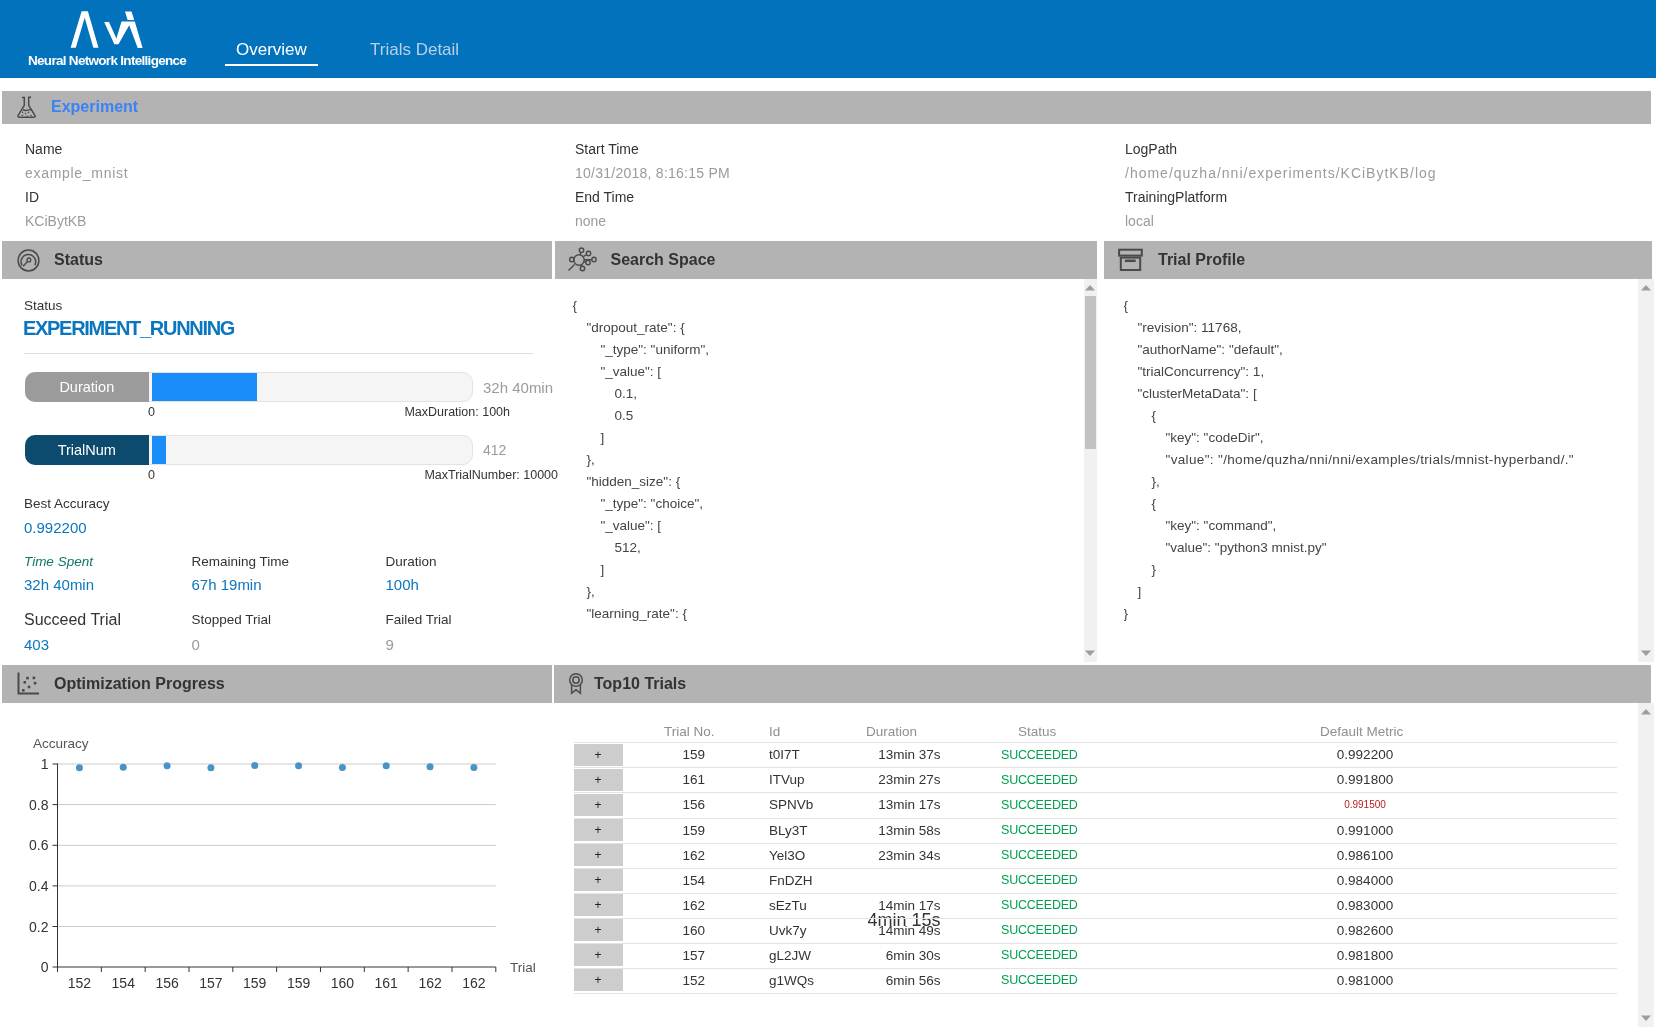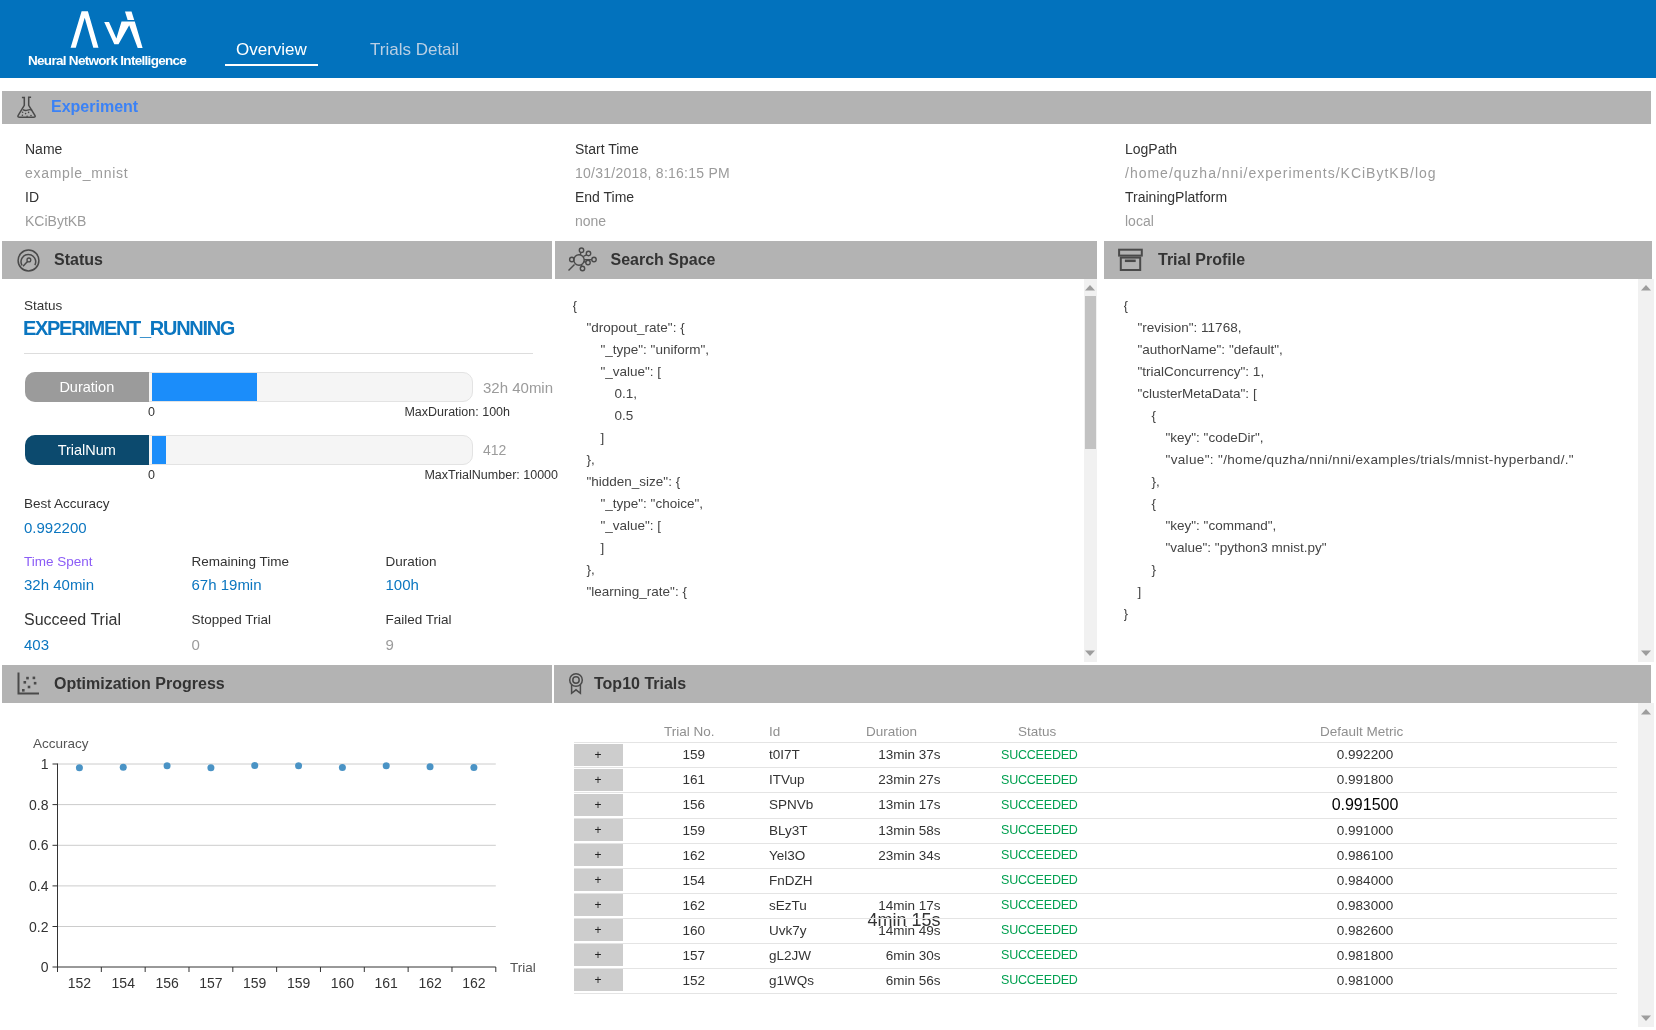--- a/index.html
+++ b/index.html
@@ -94,21 +94,21 @@
 <div class="abs" style="left:148px;top:403px;height:18px;line-height:18px;font-size:12.5px;color:#333;white-space:nowrap;">0</div>
 <div class="abs" style="left:400px;top:403px;height:18px;line-height:18px;font-size:12.5px;color:#333;white-space:nowrap;width:110px;text-align:right;">MaxDuration: 100h</div>
 <div class="abs" style="left:24.5px;top:435px;width:448px;height:30px;background:#f5f5f5;border:1px solid #e3e3e3;border-radius:10px;"></div>
 <div class="abs" style="left:24.5px;top:435px;width:124.6px;height:30px;background:#0c4a6e;border-radius:10px 0 0 10px;color:#fff;font-size:14.5px;text-align:center;line-height:30px;">TrialNum</div>
 <div class="abs" style="left:152px;top:435.7px;width:13.5px;height:28.5px;background:#1b8dfa;"></div>
 <div class="abs" style="left:483px;top:439.5px;height:21px;line-height:21px;font-size:14px;color:#9b9b9b;white-space:nowrap;">412</div>
 <div class="abs" style="left:148px;top:466px;height:18px;line-height:18px;font-size:12.5px;color:#333;white-space:nowrap;">0</div>
 <div class="abs" style="left:370px;top:466px;height:18px;line-height:18px;font-size:12.5px;color:#333;white-space:nowrap;width:140px;text-align:right;margin-left:48px;">MaxTrialNumber: 10000</div>
 <div class="abs" style="left:24px;top:493.5px;height:19px;line-height:19px;font-size:13.5px;color:#333;white-space:nowrap;">Best Accuracy</div>
 <div class="abs" style="left:24px;top:516.5px;height:21px;line-height:21px;font-size:15px;color:#0b76c0;white-space:nowrap;">0.992200</div>
-<div class="abs" style="left:24px;top:551.5px;height:19px;line-height:19px;font-size:13.5px;color:#8b5cf6;white-space:nowrap;">Time Spent</div>
+<div class="abs" style="left:24px;top:551.5px;height:19px;line-height:19px;font-size:13.5px;color:#0f766e;white-space:nowrap;font-style:italic;">Time Spent</div>
 <div class="abs" style="left:24px;top:574px;height:21px;line-height:21px;font-size:15px;color:#0b76c0;white-space:nowrap;">32h 40min</div>
 <div class="abs" style="left:191.5px;top:551.5px;height:19px;line-height:19px;font-size:13.5px;color:#333;white-space:nowrap;">Remaining Time</div>
 <div class="abs" style="left:191.5px;top:574px;height:21px;line-height:21px;font-size:15px;color:#0b76c0;white-space:nowrap;">67h 19min</div>
 <div class="abs" style="left:385.5px;top:551.5px;height:19px;line-height:19px;font-size:13.5px;color:#333;white-space:nowrap;">Duration</div>
 <div class="abs" style="left:385.5px;top:574px;height:21px;line-height:21px;font-size:15px;color:#0b76c0;white-space:nowrap;">100h</div>
 <div class="abs" style="left:24px;top:609.5px;height:19px;line-height:19px;font-size:16px;color:#333;white-space:nowrap;">Succeed Trial</div>
 <div class="abs" style="left:24px;top:633.5px;height:21px;line-height:21px;font-size:15px;color:#0b76c0;white-space:nowrap;">403</div>
 <div class="abs" style="left:191.5px;top:609.5px;height:19px;line-height:19px;font-size:13.5px;color:#333;white-space:nowrap;">Stopped Trial</div>
 <div class="abs" style="left:191.5px;top:633.5px;height:21px;line-height:21px;font-size:15px;color:#9b9b9b;white-space:nowrap;">0</div>
 <div class="abs" style="left:385.5px;top:609.5px;height:19px;line-height:19px;font-size:13.5px;color:#333;white-space:nowrap;">Failed Trial</div>
@@ -118,20 +118,21 @@
       <div style="padding-left:14px;height:22px;line-height:22px;font-size:13.5px;color:#444;white-space:nowrap;">"dropout_rate": {</div>
       <div style="padding-left:28px;height:22px;line-height:22px;font-size:13.5px;color:#444;white-space:nowrap;">"_type": "uniform",</div>
       <div style="padding-left:28px;height:22px;line-height:22px;font-size:13.5px;color:#444;white-space:nowrap;">"_value": [</div>
       <div style="padding-left:42px;height:22px;line-height:22px;font-size:13.5px;color:#444;white-space:nowrap;">0.1,</div>
       <div style="padding-left:42px;height:22px;line-height:22px;font-size:13.5px;color:#444;white-space:nowrap;">0.5</div>
       <div style="padding-left:28px;height:22px;line-height:22px;font-size:13.5px;color:#444;white-space:nowrap;">]</div>
       <div style="padding-left:14px;height:22px;line-height:22px;font-size:13.5px;color:#444;white-space:nowrap;">},</div>
       <div style="padding-left:14px;height:22px;line-height:22px;font-size:13.5px;color:#444;white-space:nowrap;">"hidden_size": {</div>
       <div style="padding-left:28px;height:22px;line-height:22px;font-size:13.5px;color:#444;white-space:nowrap;">"_type": "choice",</div>
       <div style="padding-left:28px;height:22px;line-height:22px;font-size:13.5px;color:#444;white-space:nowrap;">"_value": [</div>
+      <div style="padding-left:42px;height:22px;line-height:22px;font-size:13.5px;color:#444;white-space:nowrap;">512,</div>
       <div style="padding-left:28px;height:22px;line-height:22px;font-size:13.5px;color:#444;white-space:nowrap;">]</div>
       <div style="padding-left:14px;height:22px;line-height:22px;font-size:13.5px;color:#444;white-space:nowrap;">},</div>
       <div style="padding-left:14px;height:22px;line-height:22px;font-size:13.5px;color:#444;white-space:nowrap;">"learning_rate": {</div>
     </div>
 <div class="abs" style="left:1123.5px;top:295px;width:512px;height:367px;overflow:hidden;">
       <div style="padding-left:0px;height:22px;line-height:22px;font-size:13.5px;color:#444;white-space:nowrap;">{</div>
       <div style="padding-left:14px;height:22px;line-height:22px;font-size:13.5px;color:#444;white-space:nowrap;">"revision": 11768,</div>
       <div style="padding-left:14px;height:22px;line-height:22px;font-size:13.5px;color:#444;white-space:nowrap;">"authorName": "default",</div>
       <div style="padding-left:14px;height:22px;line-height:22px;font-size:13.5px;color:#444;white-space:nowrap;">"trialConcurrency": 1,</div>
       <div style="padding-left:14px;height:22px;line-height:22px;font-size:13.5px;color:#444;white-space:nowrap;">"clusterMetaData": [</div>
@@ -262,21 +263,21 @@
 <div class="abs" style="left:769px;top:770.405px;height:19px;line-height:19px;font-size:13.5px;color:#333;white-space:nowrap;">ITVup</div>
 <div class="abs" style="left:818.5px;top:770.405px;height:19px;line-height:19px;font-size:13.5px;color:#333;white-space:nowrap;width:122px;text-align:right;">23min 27s</div>
 <div class="abs" style="left:1001px;top:770.905px;height:18px;line-height:18px;font-size:12.5px;color:#00a050;white-space:nowrap;letter-spacing:-0.2px;">SUCCEEDED</div>
 <div class="abs" style="left:1265px;top:770.405px;height:19px;line-height:19px;font-size:13.5px;color:#333;white-space:nowrap;width:200px;text-align:center;">0.991800</div>
 <div class="abs" style="left:573.5px;top:792.44px;width:1043px;height:1px;background:#e4e4e4;"></div>
 <div class="abs" style="left:573.5px;top:793.94px;width:49px;height:22.07px;background:#cdcdcd;color:#222;font-size:12px;text-align:center;line-height:22.07px;">+</div>
 <div class="abs" style="left:623px;top:795.475px;height:19px;line-height:19px;font-size:13.5px;color:#333;white-space:nowrap;width:82px;text-align:right;">156</div>
 <div class="abs" style="left:769px;top:795.475px;height:19px;line-height:19px;font-size:13.5px;color:#333;white-space:nowrap;">SPNVb</div>
 <div class="abs" style="left:818.5px;top:795.475px;height:19px;line-height:19px;font-size:13.5px;color:#333;white-space:nowrap;width:122px;text-align:right;">13min 17s</div>
 <div class="abs" style="left:1001px;top:795.975px;height:18px;line-height:18px;font-size:12.5px;color:#00a050;white-space:nowrap;letter-spacing:-0.2px;">SUCCEEDED</div>
-<div class="abs" style="left:1265px;top:795.475px;height:19px;line-height:19px;font-size:16px;color:#000000;white-space:nowrap;width:200px;text-align:center;">0.991500</div>
+<div class="abs" style="left:1265px;top:795.475px;height:19px;line-height:19px;font-size:10px;color:#b91c1c;white-space:nowrap;width:200px;text-align:center;">0.991500</div>
 <div class="abs" style="left:573.5px;top:817.51px;width:1043px;height:1px;background:#e4e4e4;"></div>
 <div class="abs" style="left:573.5px;top:819.01px;width:49px;height:22.07px;background:#cdcdcd;color:#222;font-size:12px;text-align:center;line-height:22.07px;">+</div>
 <div class="abs" style="left:623px;top:820.545px;height:19px;line-height:19px;font-size:13.5px;color:#333;white-space:nowrap;width:82px;text-align:right;">159</div>
 <div class="abs" style="left:769px;top:820.545px;height:19px;line-height:19px;font-size:13.5px;color:#333;white-space:nowrap;">BLy3T</div>
 <div class="abs" style="left:818.5px;top:820.545px;height:19px;line-height:19px;font-size:13.5px;color:#333;white-space:nowrap;width:122px;text-align:right;">13min 58s</div>
 <div class="abs" style="left:1001px;top:821.045px;height:18px;line-height:18px;font-size:12.5px;color:#00a050;white-space:nowrap;letter-spacing:-0.2px;">SUCCEEDED</div>
 <div class="abs" style="left:1265px;top:820.545px;height:19px;line-height:19px;font-size:13.5px;color:#333;white-space:nowrap;width:200px;text-align:center;">0.991000</div>
 <div class="abs" style="left:573.5px;top:842.58px;width:1043px;height:1px;background:#e4e4e4;"></div>
 <div class="abs" style="left:573.5px;top:844.08px;width:49px;height:22.07px;background:#cdcdcd;color:#222;font-size:12px;text-align:center;line-height:22.07px;">+</div>
 <div class="abs" style="left:623px;top:845.615px;height:19px;line-height:19px;font-size:13.5px;color:#333;white-space:nowrap;width:82px;text-align:right;">162</div>

